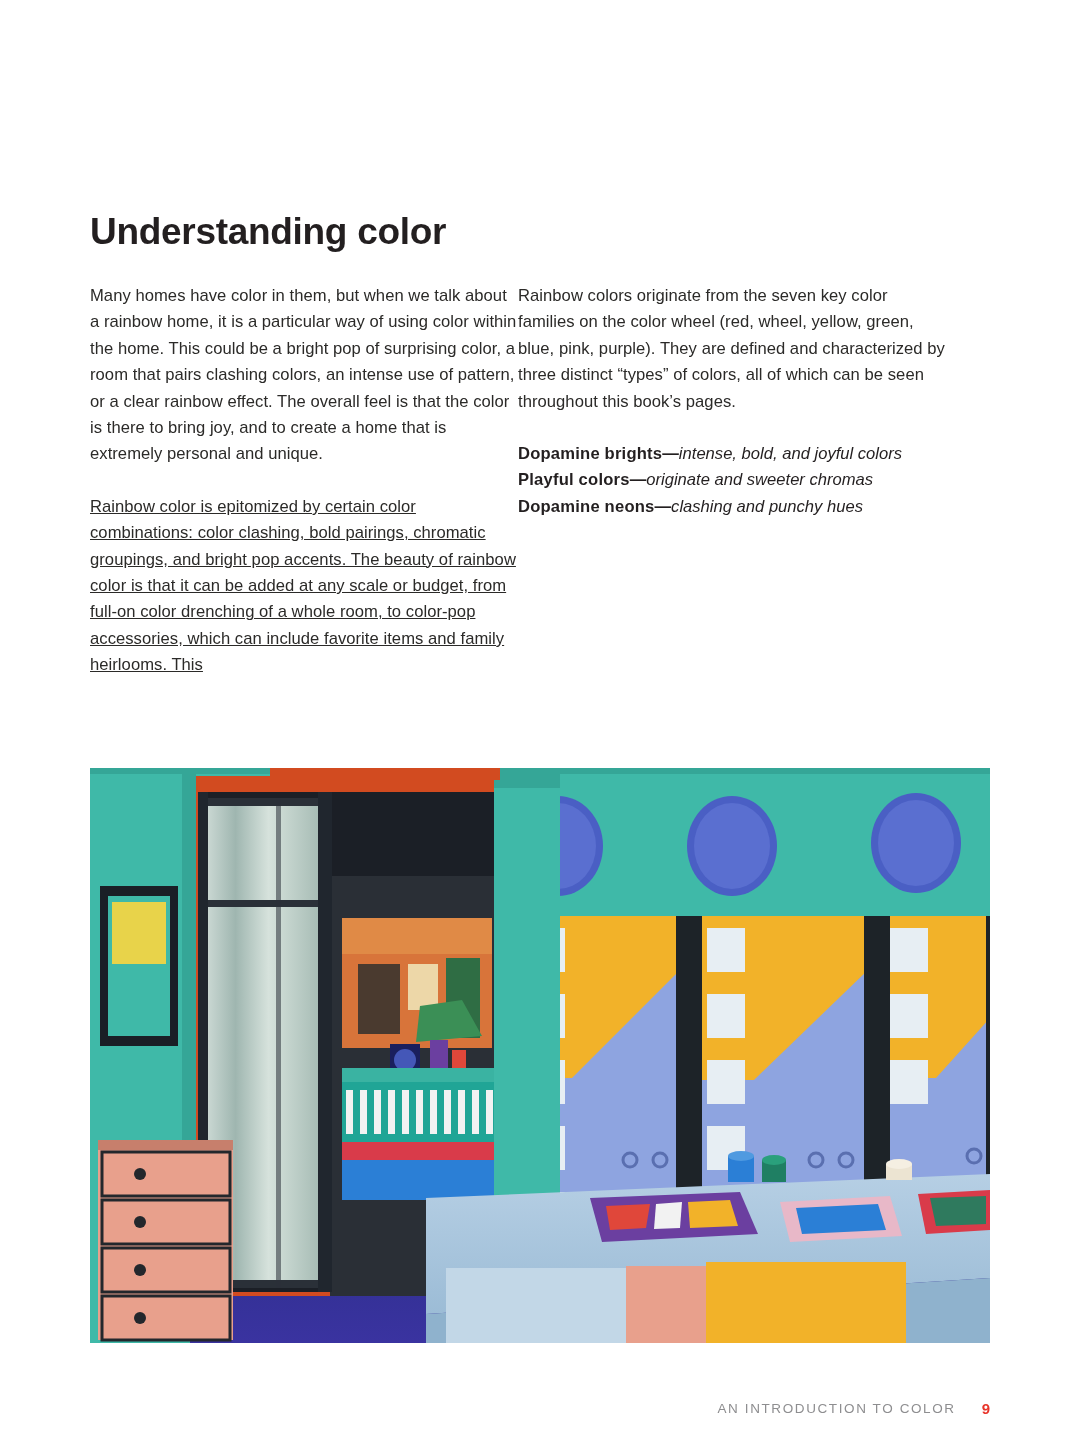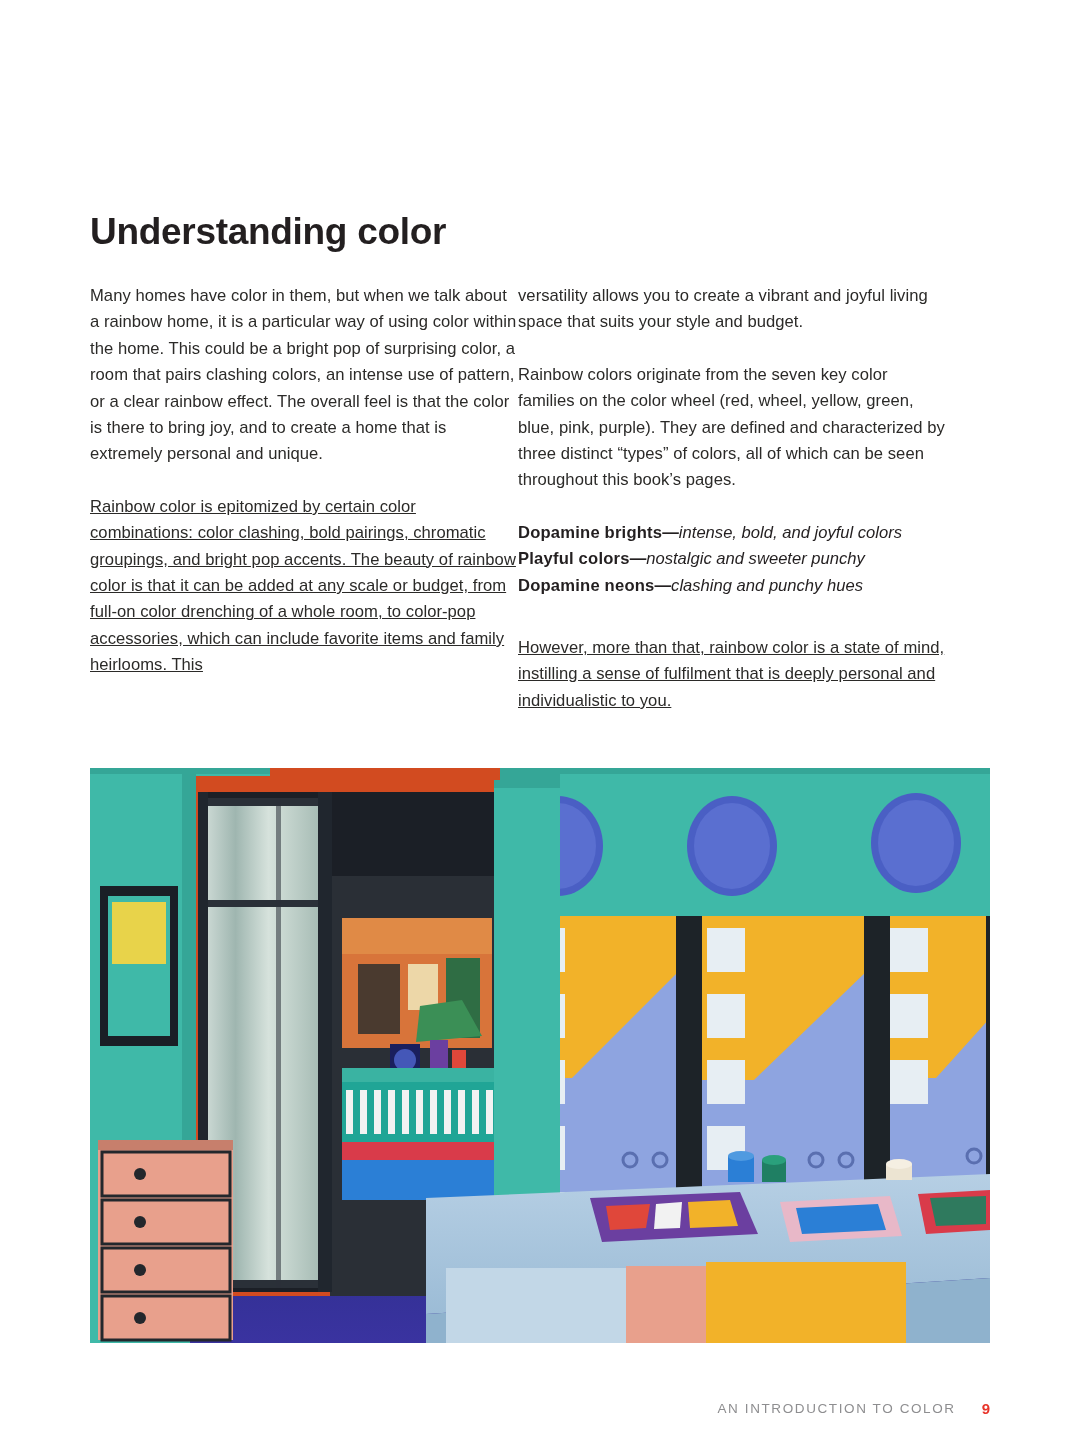--- a/index.html
+++ b/index.html
@@ -45,21 +45,21 @@
     font-size: 16.6px;
     line-height: 26.4px;
     color: #2b2a28;
     letter-spacing: 0.05px;
   }
   .col p:last-child {
     margin-bottom: 0;
     text-decoration: underline;
   }
   .defs {
-    margin: 0 0 36px 0;
+    margin: 0 0 10px 0;
     font-size: 16.6px;
     line-height: 26.4px;
   }
   .defs .row {
     white-space: nowrap;
   }
   .defs .term {
     font-weight: bold;
     letter-spacing: 0.2px;
   }
@@ -110,36 +110,34 @@
   <h1 class="page-title">Understanding color</h1>
 
   <div class="columns">
 
     <div class="col">
       <p>Many homes have color in them, but when we talk about a rainbow home, it is a particular way of using color within the home. This could be a bright pop of surprising color, a room that pairs clashing colors, an intense use of pattern, or a clear rainbow effect. The overall feel is that the color is there to bring joy, and to create a home that is extremely personal and unique.</p>
       <p>Rainbow color is epitomized by certain color combinations: color clashing, bold pairings, chromatic groupings, and bright pop accents. The beauty of rainbow color is that it can be added at any scale or budget, from full-on color drenching of a whole room, to color-pop accessories, which can include favorite items and family heirlooms. This</p>
     </div>
 
     <div class="col">
-      <p>versatility allows you to create a vibrant and joyful living space that suits your style and budget.</p>
       <p>Rainbow colors originate from the seven key color families on the color wheel (red, wheel, yellow, green, blue, pink, purple). They are defined and characterized by three distinct “types” of colors, all of which can be seen throughout this book’s pages.</p>
 
       <div class="defs">
         <div class="row">
           <span class="term">Dopamine brights</span><span class="dash">—</span><span class="desc">intense, bold, and joyful colors</span>
         </div>
         <div class="row">
-          <span class="term">Playful colors</span><span class="dash">—</span><span class="desc">nostalgic and sweeter punchy</span>
+          <span class="term">Playful colors</span><span class="dash">—</span><span class="desc">originate and sweeter chromas</span>
         </div>
         <div class="row">
           <span class="term">Dopamine neons</span><span class="dash">—</span><span class="desc">clashing and punchy hues</span>
         </div>
       </div>
 
-      <p>However, more than that, rainbow color is a state of mind, instilling a sense of fulfilment that is deeply personal and individualistic to you.</p>
     </div>
 
   </div>
 
   <div class="photo">
     <svg width="900" height="575" viewBox="0 0 900 575" xmlns="http://www.w3.org/2000/svg">
       <defs>
         <linearGradient id="glassDoor" x1="0" y1="0" x2="1" y2="0">
           <stop offset="0%" stop-color="#c9d7d2"></stop>
           <stop offset="25%" stop-color="#9fb6b0"></stop>

